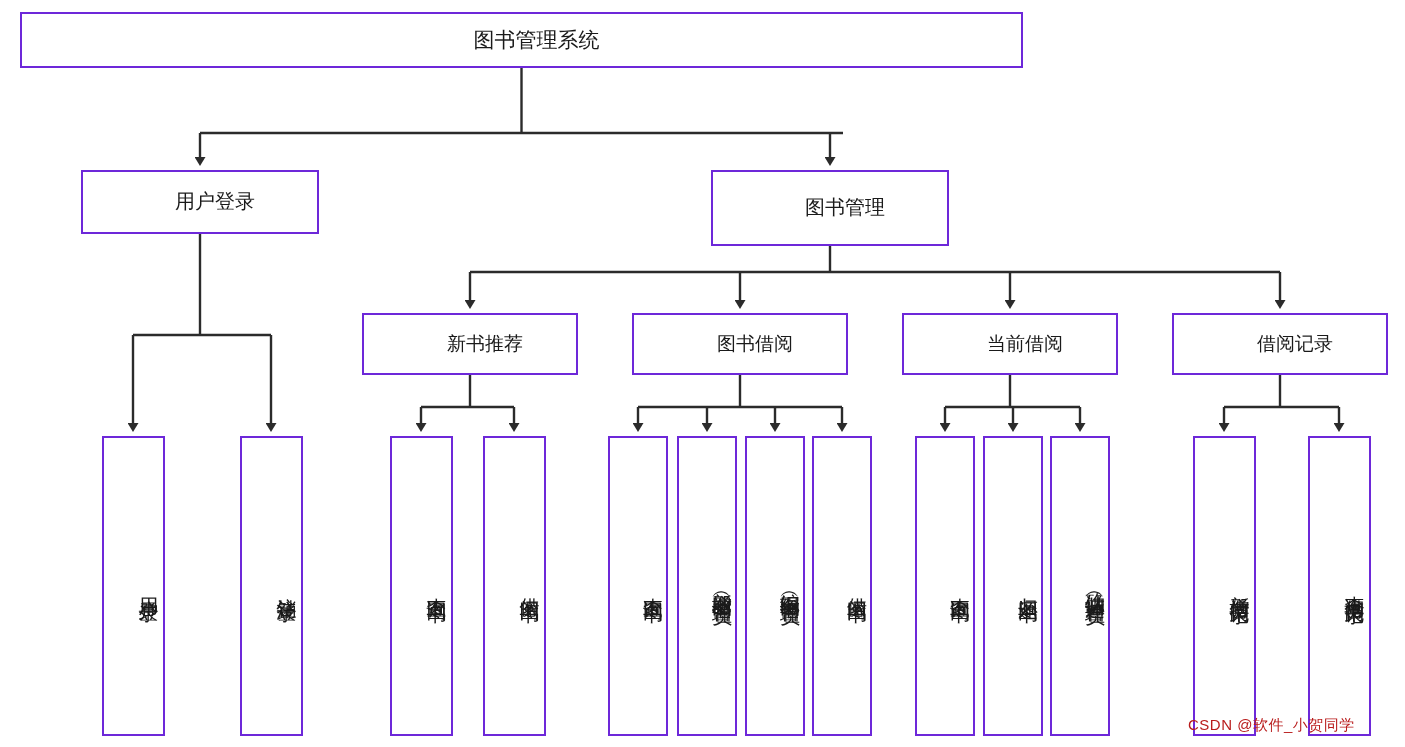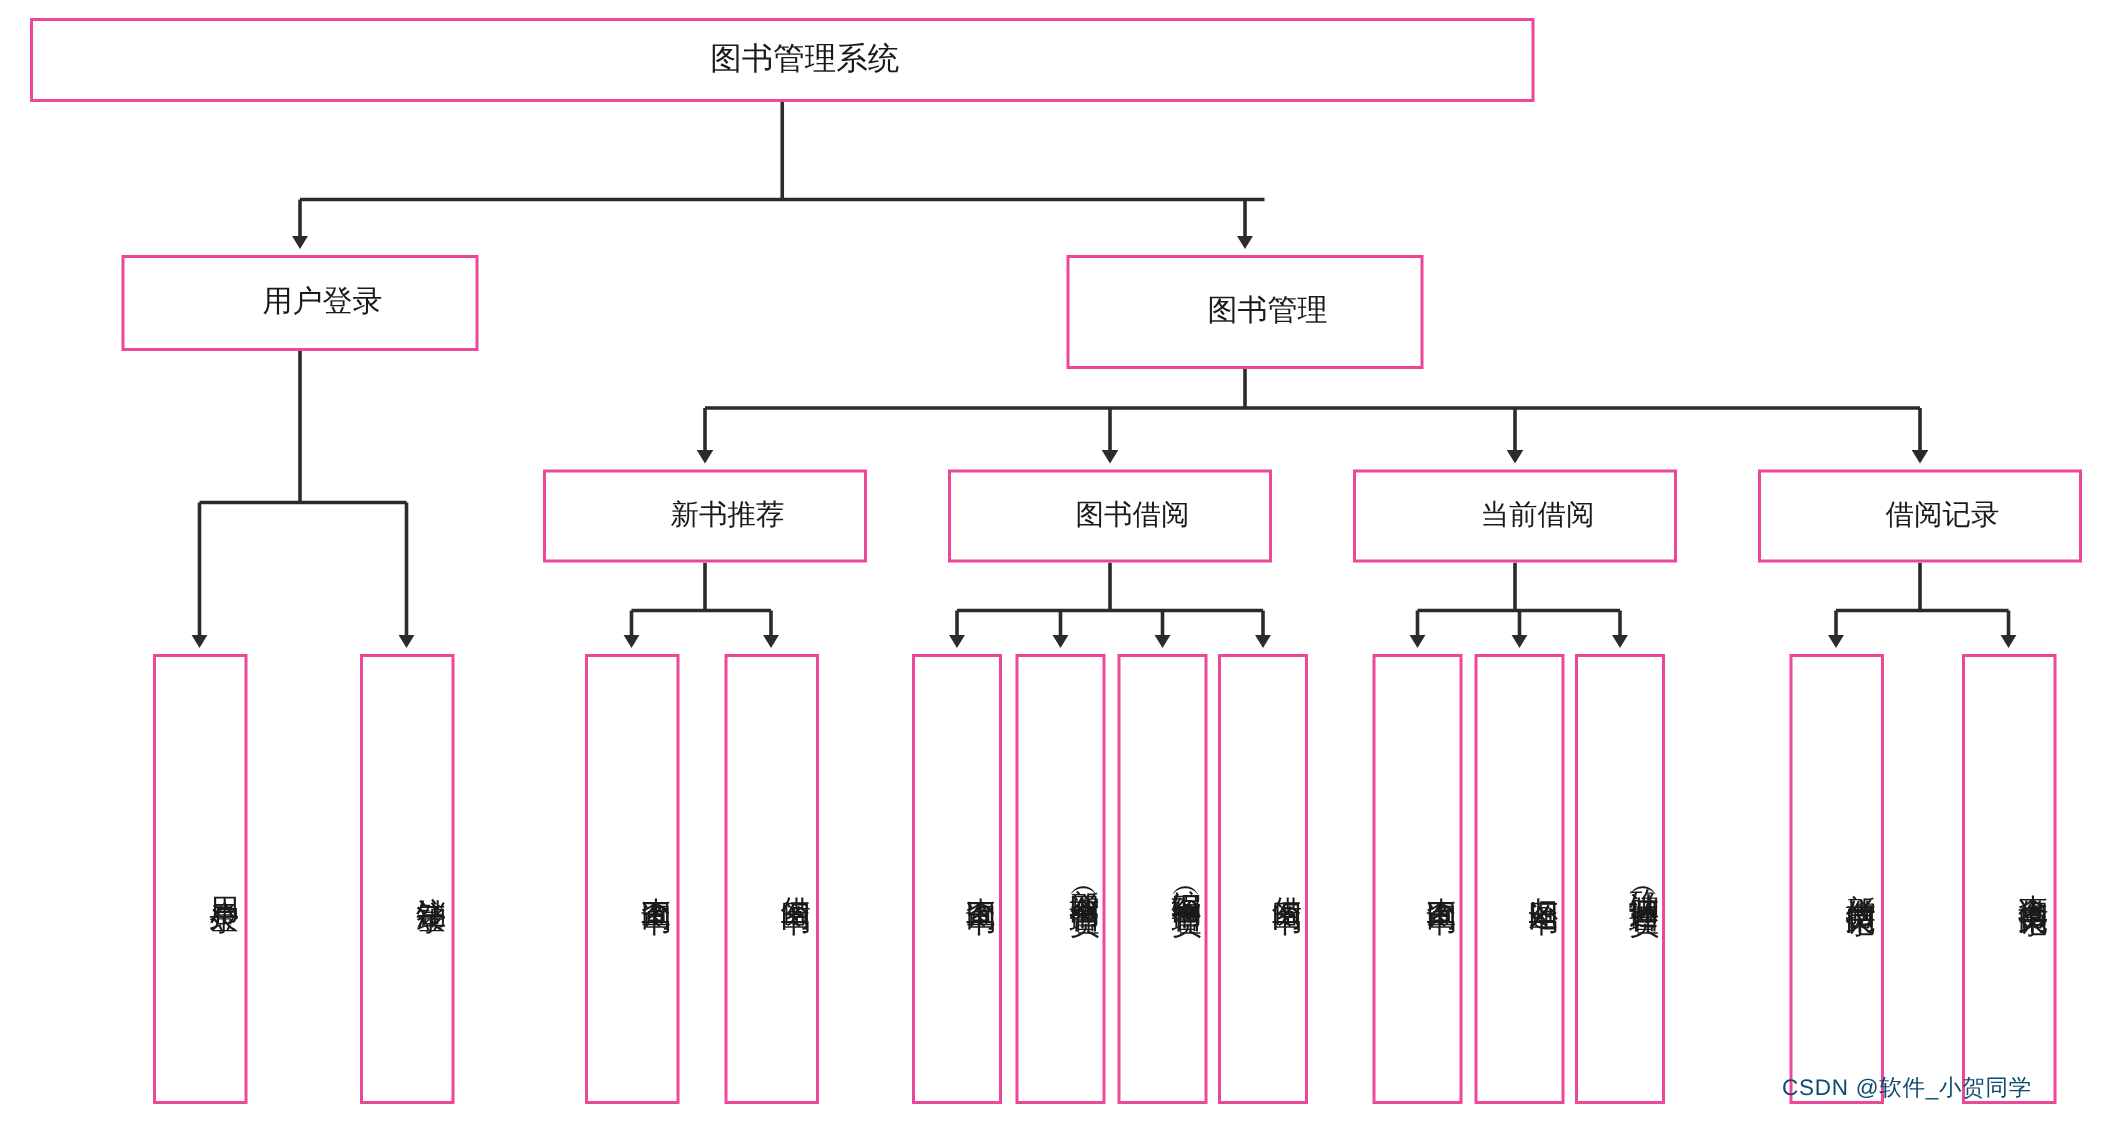--- a/index.html
+++ b/index.html
@@ -21,21 +21,21 @@
     position: absolute;
     left: 0;
     top: 0;
     width: 1405px;
     height: 747px;
     pointer-events: none;
   }
   .node {
     position: absolute;
     box-sizing: border-box;
-    border: 2px solid #ec4899;
+    border: 2px solid #6d28d9;
     background: #ffffff;
     display: flex;
     align-items: center;
     justify-content: center;
     color: #1a1a1a;
     padding-left: 30px;
   }
   .node .lbl {
     display: block;
     text-align: center;
@@ -176,15 +176,15 @@
   <div class="node node-leaf" id="n-leaf-10" style="left: 1050px; top: 436px; width: 60px; height: 300px;">
     <span class="lbl">确认归还（管理员）</span>
   </div>
   <div class="node node-leaf" id="n-leaf-11" style="left: 1193px; top: 436px; width: 63px; height: 300px;">
     <span class="lbl">新增借阅记录</span>
   </div>
   <div class="node node-leaf" id="n-leaf-12" style="left: 1308px; top: 436px; width: 63px; height: 300px;">
     <span class="lbl">查询借阅记录</span>
   </div>
 
-  <div class="watermark" style="left: 1188px; top: 716px; color: #0c4a6e;">CSDN @软件_小贺同学</div>
+  <div class="watermark" style="left: 1188px; top: 716px; color: #b91c1c;">CSDN @软件_小贺同学</div>
 
 </div>
 
 </body></html>

